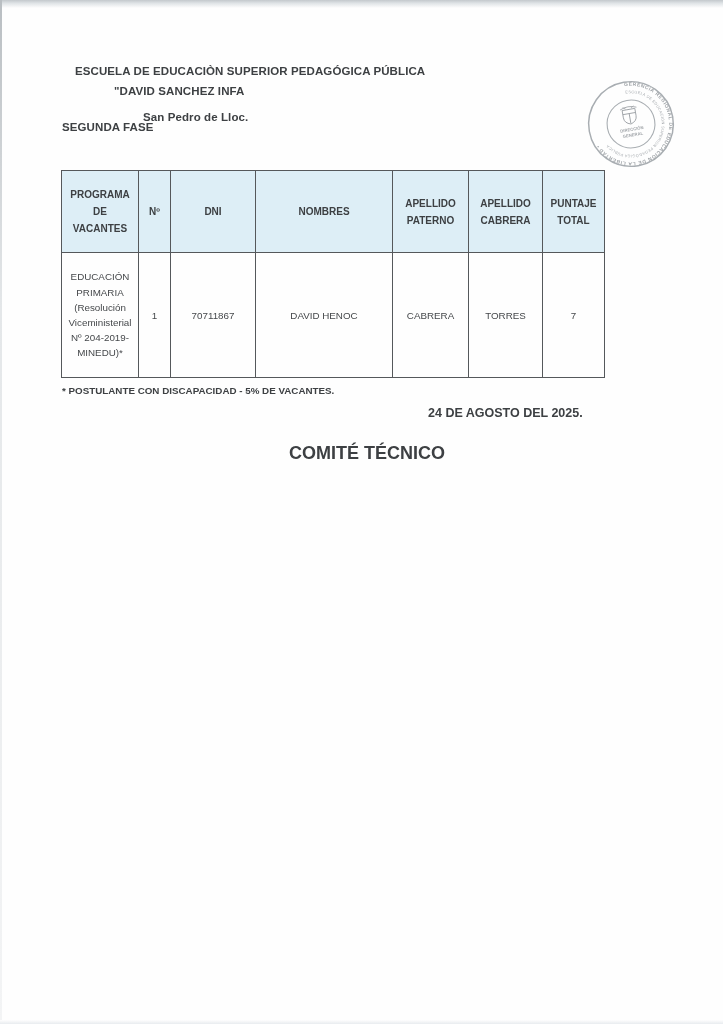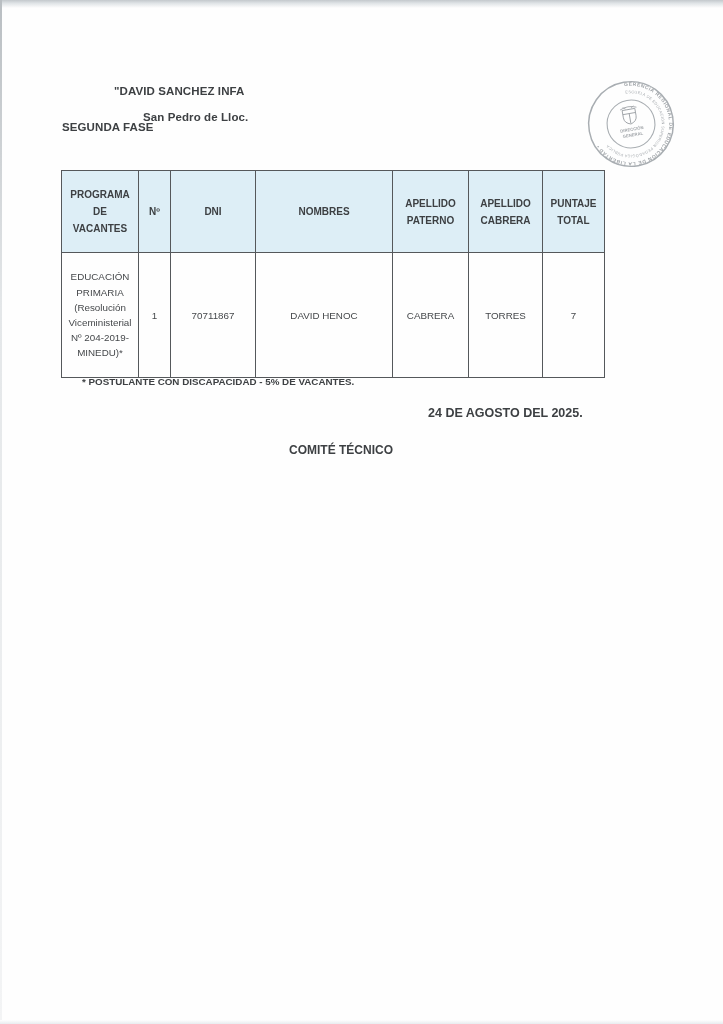--- a/index.html
+++ b/index.html
@@ -59,37 +59,38 @@
     color:#45484b;
     height:100px;
     padding:12px 2px;
   }
   td.cell-programa{line-height:1.55;font-size:9.6px;padding:0 4px;}
   td.cell-dni{font-size:13.5px;text-align:right;padding-right:1px;color:#3a3d40;margin-top:34px;}
   td.cell-puntaje{font-size:10.5px;}
 
   .footnote{font-weight:bold;font-size:9.8px;color:#3d4043;white-space:nowrap;}
   .date-line{font-weight:bold;font-size:12.5px;color:#3d4043;white-space:nowrap;}
-  .committee{font-weight:bold;font-size:12px;color:#3d4043;white-space:nowrap;}
+  .committee{font-weight:bold;font-size:18px;color:#3d4043;white-space:nowrap;}
 
   .stamp-wrap{
     position:absolute;left:578px;top:78px;width:106px;height:92px;
     transform:rotate(-10deg);
     opacity:0.85;
   }
 </style>
 </head>
 <body>
 
 <div class="page">
 
   <div class="scan-top"></div>
   <div class="scan-left"></div>
   <div class="scan-bottom"></div>
 
+  <div class="abs hdr" style="left:75px;top:65px;">ESCUELA DE EDUCACIÒN SUPERIOR PEDAGÓGICA PÚBLICA</div>
   <div class="abs hdr" style="left:114px;top:85px;">"DAVID SANCHEZ INFA</div>
   <div class="abs hdr" style="left:143px;top:111px;">San Pedro de Lloc.</div>
   <div class="abs hdr" style="left:62px;top:121px;">SEGUNDA FASE</div>
 
   <div class="stamp-wrap">
     <svg viewBox="0 0 100 100" width="106" height="92">
       <defs>
         <path id="ringOuter" d="M50,8.5 a41.5,41.5 0 1,1 -0.01,0 z" fill="none"></path>
         <path id="ringInner" d="M50,16.5 a33.5,33.5 0 1,1 -0.01,0 z" fill="none"></path>
       </defs>
@@ -143,19 +144,19 @@
           <td class="cell-dni">70711867</td>
           <td>DAVID HENOC</td>
           <td>CABRERA</td>
           <td>TORRES</td>
           <td class="cell-puntaje">7</td>
         </tr>
       </tbody>
     </table>
   </div>
 
-  <div class="abs footnote" style="left:62px;top:376px;margin-left:20px;">*  POSTULANTE CON DISCAPACIDAD - 5% DE VACANTES.</div>
+  <div class="abs footnote" style="left:62px;top:385px;">*  POSTULANTE CON DISCAPACIDAD - 5% DE VACANTES.</div>
 
   <div class="abs date-line" style="left:428px;top:406px;">24 DE AGOSTO DEL 2025.</div>
 
   <div class="abs committee" style="left:289px;top:443px;">COMITÉ TÉCNICO</div>
 
 </div>
 
 </body></html>

